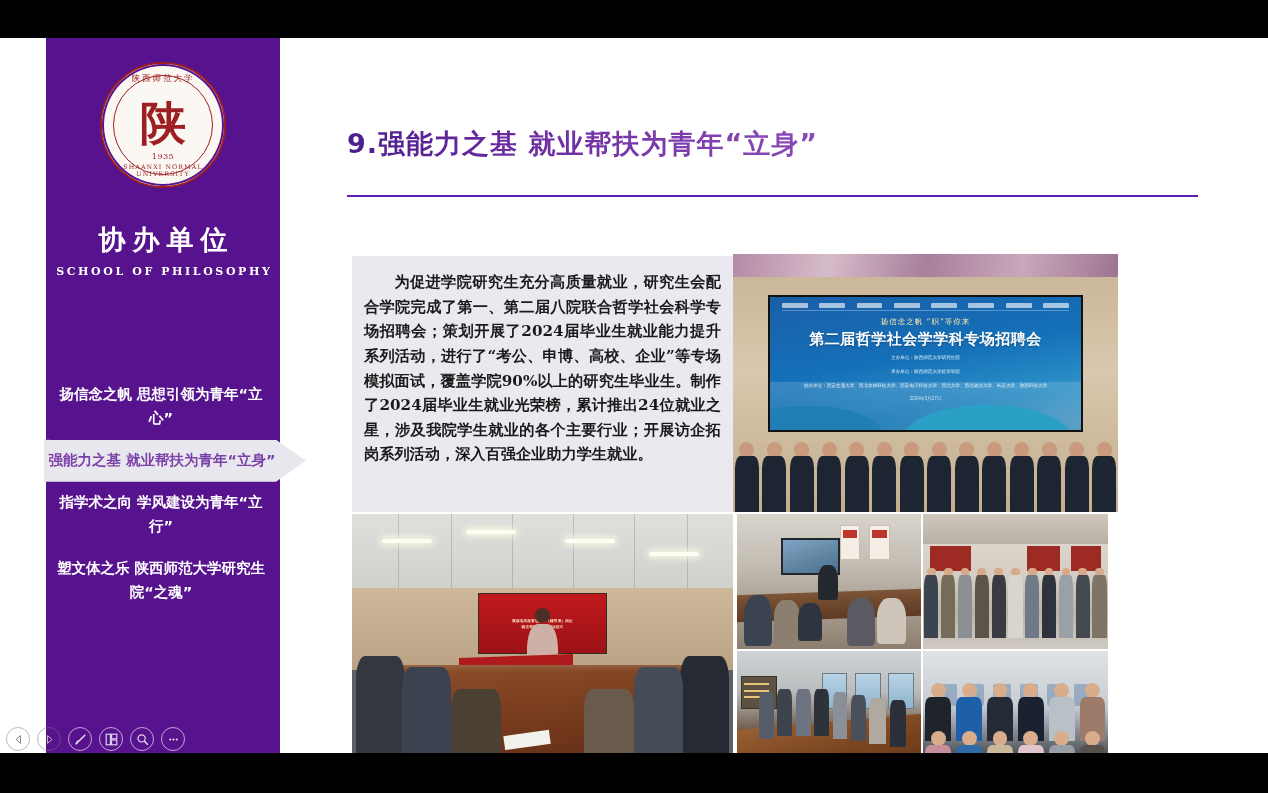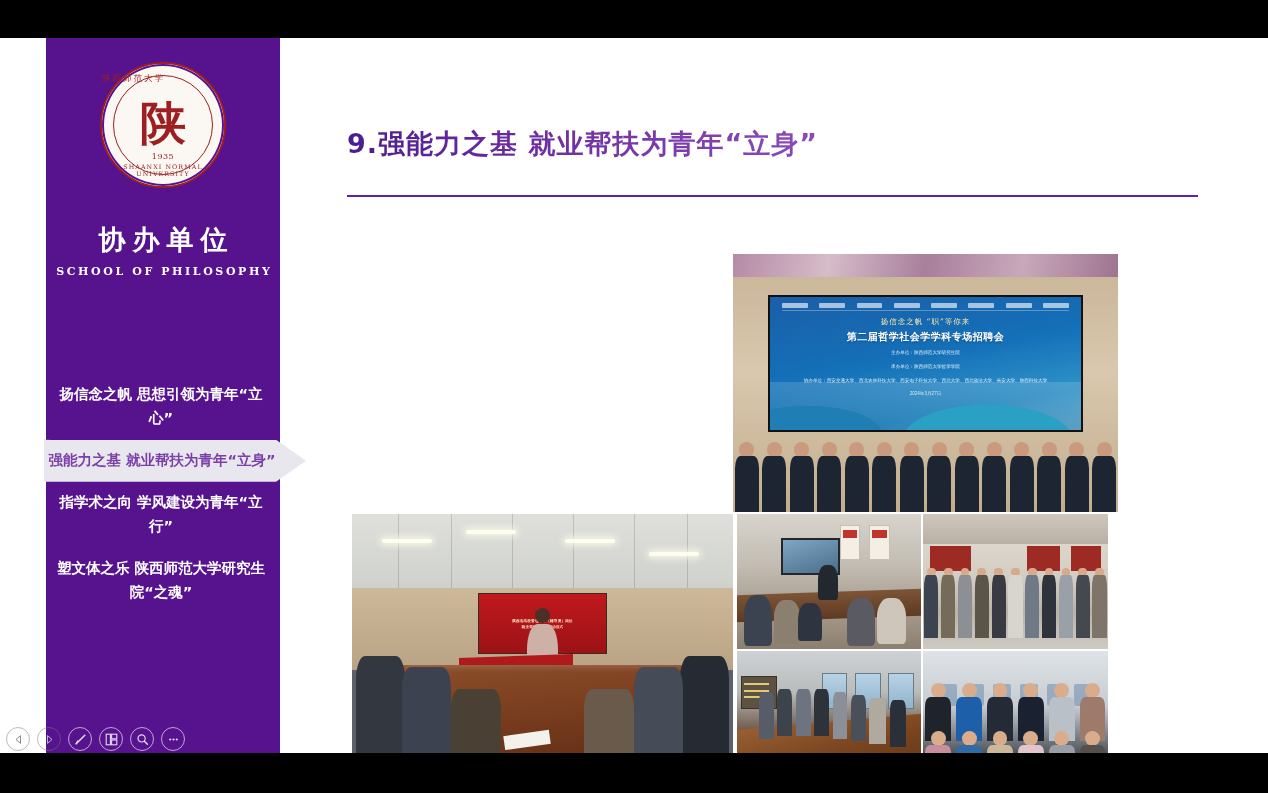--- a/index.html
+++ b/index.html
@@ -47,21 +47,21 @@
     border:1.6px solid #9e1f22;
   }
   .seal-char {
     position:relative; z-index:3;
     font-family:"DejaVu Serif", serif;
     font-size:46px; font-weight:700; color:#9e1f22;
     line-height:1; margin-top:-4px;
   }
   .seal-top-arc {
     position:absolute; top:9px; left:0; width:100%;
-    font-size:8.5px; letter-spacing:2px;
+    text-align:center; font-size:8.5px; letter-spacing:2px;
     color:#9e1f22; font-family:"DejaVu Serif", serif;
   }
   .seal-year {
     position:absolute; bottom:25px; left:0; width:100%;
     text-align:center; font-size:8px; color:#9e1f22; letter-spacing:.5px;
     font-family:"DejaVu Serif", serif;
   }
   .seal-bottom-arc {
     position:absolute; bottom:9px; left:0; width:100%;
     text-align:center; font-size:6.3px; letter-spacing:1.1px;
@@ -162,21 +162,21 @@
   }
   #photo-top .logo-row i {
     display:block; width:9%; height:5px;
     background:rgba(255,255,255,.62); border-radius:1px;
   }
   #photo-top .ban-small {
     margin-top:6px; font-size:7.5px; color:#ffe9a8;
     font-family:"DejaVu Serif", serif; letter-spacing:1px; white-space:nowrap;
   }
   #photo-top .ban-main {
-    margin-top:3px; font-size:10px; font-weight:700; color:#ffffff;
+    margin-top:3px; font-size:15px; font-weight:700; color:#ffffff;
     font-family:"DejaVu Serif", serif; letter-spacing:.5px; white-space:nowrap;
     text-shadow:0 1px 2px rgba(0,0,0,.3);
   }
   #photo-top .ban-sub {
     margin-top:5px; font-size:4.6px; color:#e6f2fb; line-height:1.9;
     text-align:center; white-space:nowrap;
   }
   #photo-top .hills {
     position:absolute; left:0; bottom:0; width:100%; height:36%;
     background:
@@ -414,20 +414,23 @@
         <div class="nav-item">扬信念之帆 思想引领为青年“立心”</div>
         <div class="nav-item active">强能力之基  就业帮扶为青年“立身”</div>
         <div class="nav-item">指学术之向 学风建设为青年“立行”</div>
         <div class="nav-item">塑文体之乐  陕西师范大学研究生院“之魂”</div>
       </div>
     </div>
 
     <div id="title">9.强能力之基  就业帮扶为青年“立身”</div>
     <div id="title-rule"></div>
 
+    <div id="textbox">
+      <p>为促进学院研究生充分高质量就业，研究生会配合学院完成了第一、第二届八院联合哲学社会科学专场招聘会；策划开展了2024届毕业生就业能力提升系列活动，进行了“考公、申博、高校、企业”等专场模拟面试，覆盖学院90%以上的研究生毕业生。制作了2024届毕业生就业光荣榜，累计推出24位就业之星，涉及我院学生就业的各个主要行业；开展访企拓岗系列活动，深入百强企业助力学生就业。</p>
+    </div>
 
     <div class="photo" id="photo-top">
       <div class="ceiling"></div>
       <div class="wall"></div>
       <div class="screen">
         <div class="logo-row">
           <i></i>
             <i></i>
             <i></i>
             <i></i>

